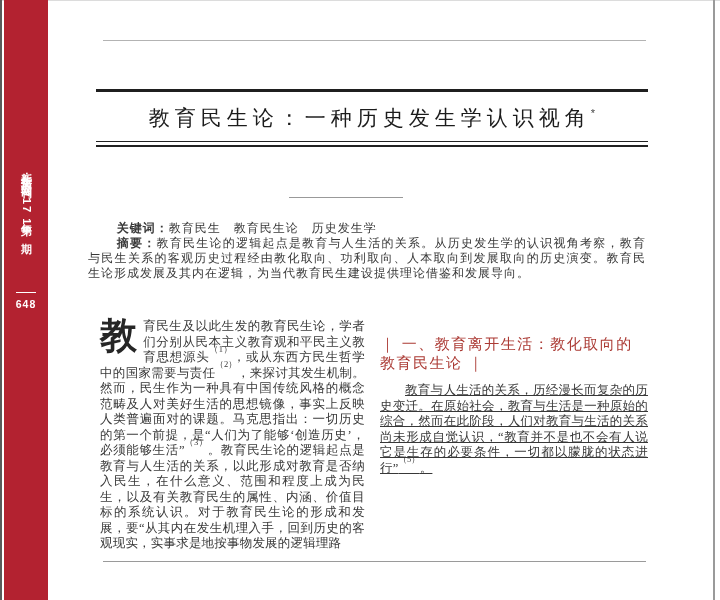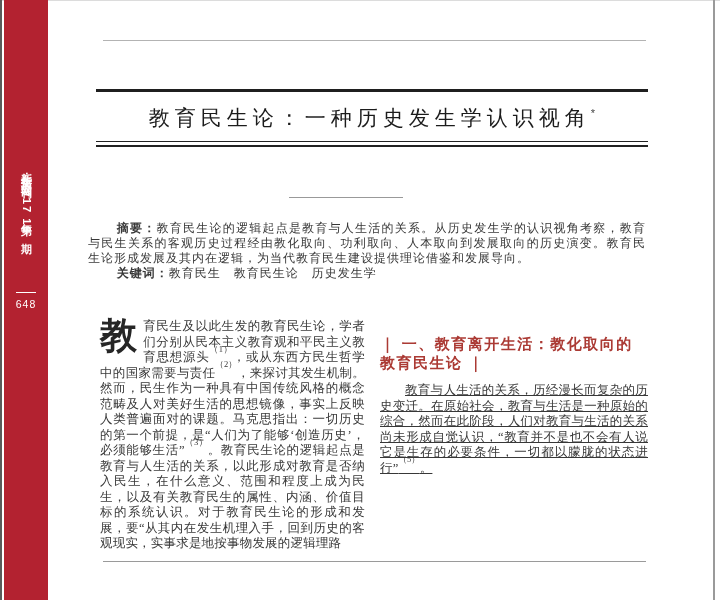--- a/index.html
+++ b/index.html
@@ -17,21 +17,21 @@
   .spine-title {
     position:absolute; top:164px; left:50%; transform:translateX(-50%);
     writing-mode:vertical-rl; text-orientation:mixed;
     color:#ffffff; font-family:"Liberation Sans","DejaVu Sans",sans-serif;
     font-weight:bold; font-size:11px; letter-spacing:2px; white-space:nowrap;
   }
   .spine-divider { position:absolute; top:292px; left:12px; width:20px; height:1px; background:#ffffff; }
   .spine-num {
     position:absolute; top:298px; left:0; width:44px; text-align:center;
     color:#ffffff; font-family:"Liberation Sans","DejaVu Sans",sans-serif;
-    font-weight:normal; font-size:10.5px; letter-spacing:1px;
+    font-weight:bold; font-size:10.5px; letter-spacing:1px;
   }
 
   
   .rule-thin-top   { position:absolute; left:103px; top:40px; width:543px; height:1px; background:#b3b3b3; }
   .rule-thick      { position:absolute; left:96px;  top:89px; width:552px; height:3px; background:#1f1f1f; }
   .rule-double     { position:absolute; left:96px;  top:141px; width:552px; height:6px;
                      border-top:1px solid #222; border-bottom:2px solid #222; }
   .footnote-rule   { position:absolute; left:103px; top:561px; width:543px; height:1px; background:#9a9a9a; }
 
   .title {
@@ -59,21 +59,21 @@
   .col-left  { left:100px; width:265px; }
   .col-right { left:380px; width:268px; }
 
   .dropcap {
     float:left; font-size:37px; line-height:30px; padding:2px 6px 0 0;
     font-weight:600; color:#262626;
   }
   .col p.indent { text-indent:2em;text-decoration:underline; }
 
   .section-heading {
-    font-family:"Liberation Sans","DejaVu Sans",sans-serif; font-weight:700;
+    font-family:"Liberation Sans","DejaVu Sans",sans-serif; font-weight:400;
     color:#ab3a34; font-size:15px; line-height:19px; letter-spacing:1.5px;
     margin:15px 0 11px 0; text-align:left; text-indent:0;
   }
   sup.fn { font-size:8.5px; line-height:0; position:relative; top:-4px; letter-spacing:0; }
 </style>
 </head>
 <body>
 
 <div class="page">
 
@@ -92,22 +92,22 @@
 
   <div class="title">
     <span>教育民生论：一种历史发生学认识视角</span><span class="star">*</span>
   </div>
 
   <div class="rule-double"></div>
 
   <div class="author-rule"></div>
 
   <div class="abstract-block">
+    <p><b>关键词：</b><span>教育民生　教育民生论　历史发生学</span></p>
     <p><b>摘要：</b><span>教育民生论的逻辑起点是教育与人生活的关系。从历史发生学的认识视角考察，教育与民生关系的客观历史过程经由教化取向、功利取向、人本取向到发展取向的历史演变。教育民生论形成发展及其内在逻辑，为当代教育民生建设提供理论借鉴和发展导向。</span></p>
-    <p><b>关键词：</b><span>教育民生　教育民生论　历史发生学</span></p>
   </div>
 
   <div class="col col-left">
     <p><span class="dropcap">教</span><span>育民生及以此生发的教育民生论，学者们分别从民本主义教育观和平民主义教育思想源头<sup class="fn">（1）</sup>，或从东西方民生哲学中的国家需要与责任<sup class="fn">（2）</sup>，来探讨其发生机制。然而，民生作为一种具有中国传统风格的概念范畴及人对美好生活的思想镜像，事实上反映人类普遍面对的课题。马克思指出：一切历史的第一个前提，是“人们为了能够‘创造历史’，必须能够生活”<sup class="fn">（3）</sup>。教育民生论的逻辑起点是教育与人生活的关系，以此形成对教育是否纳入民生，在什么意义、范围和程度上成为民生，以及有关教育民生的属性、内涵、价值目标的系统认识。对于教育民生论的形成和发展，要“从其内在发生机理入手，回到历史的客观现实，实事求是地按事物发展的逻辑理路</span></p>
   </div>
 
   <div class="col col-right">
     <p class="section-heading">｜ 一、教育离开生活：教化取向的教育民生论 ｜</p>
     <p class="indent">教育与人生活的关系，历经漫长而复杂的历史变迁。在原始社会，教育与生活是一种原始的综合，然而在此阶段，人们对教育与生活的关系尚未形成自觉认识，“教育并不是也不会有人说它是生存的必要条件，一切都以朦胧的状态进行”<sup class="fn">（5）</sup>。</p>
   </div>

